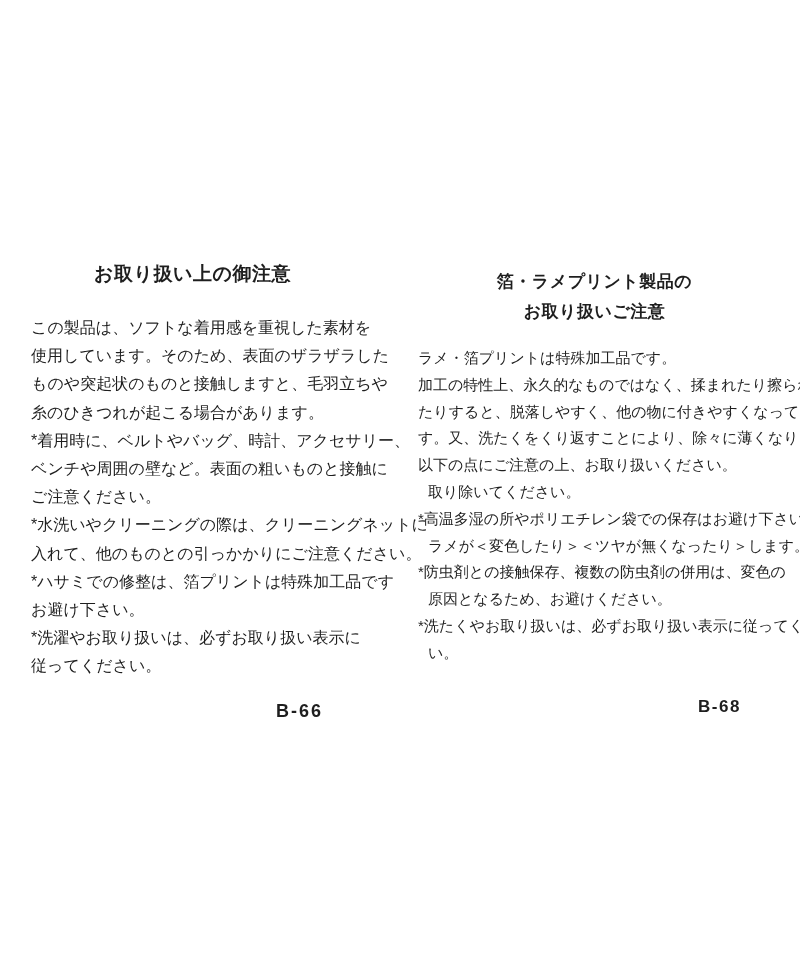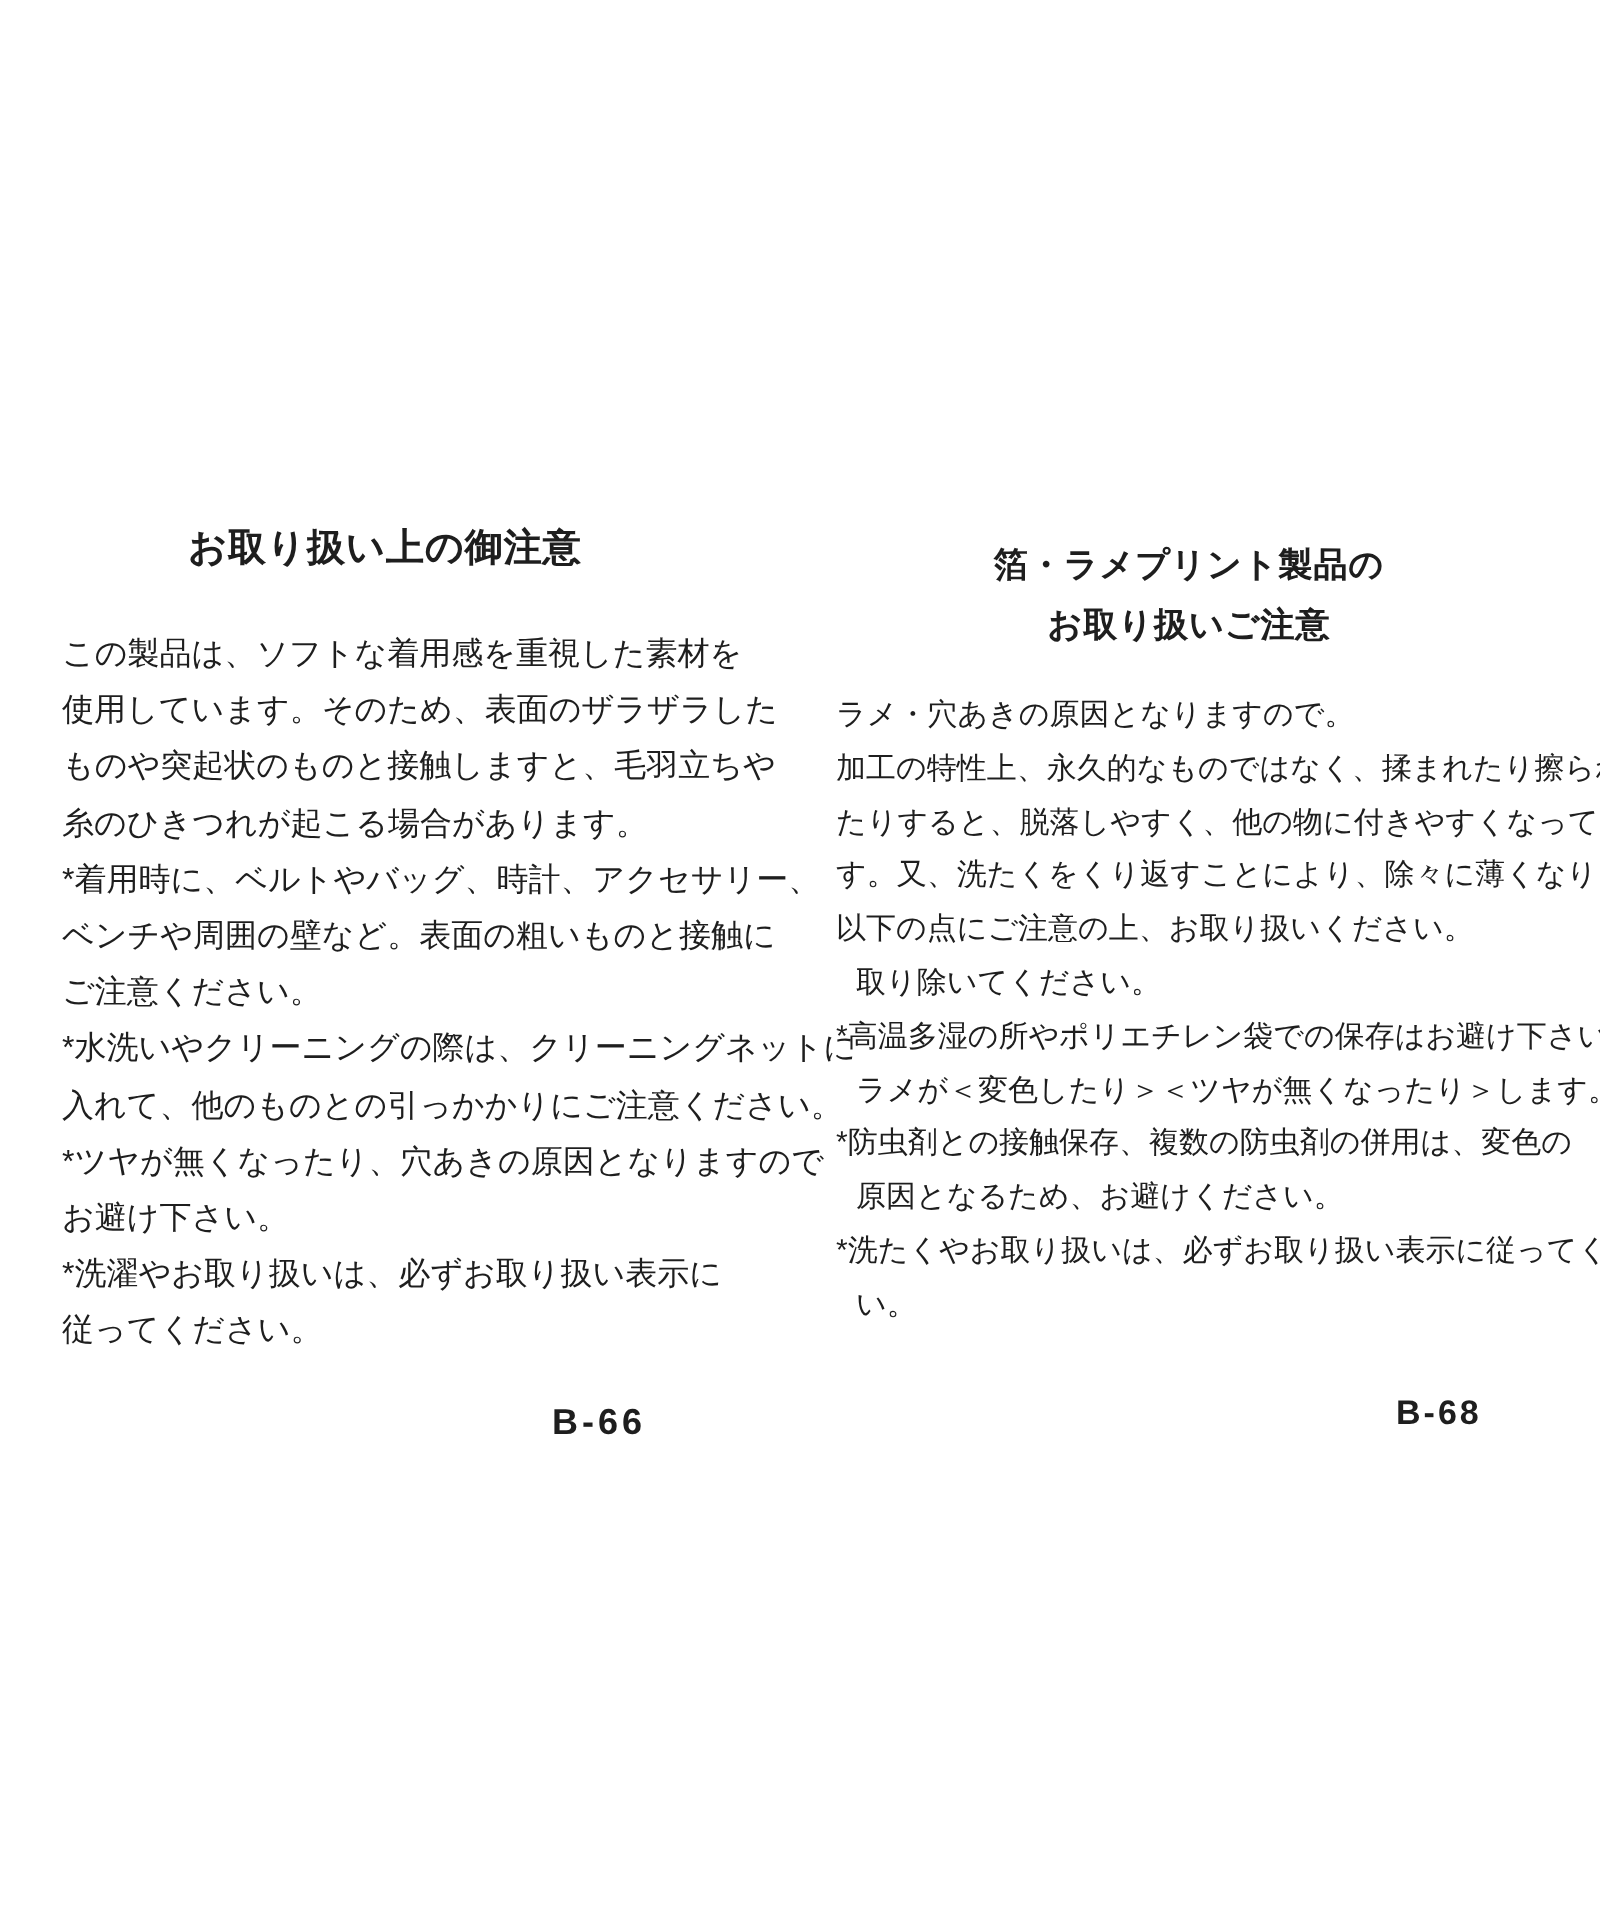--- a/index.html
+++ b/index.html
@@ -56,20 +56,21 @@
   .right-title {
     position: absolute;
     left: 412px;
     top: 268px;
     width: 365px;
     text-align: center;
     font-size: 17px;
     font-weight: 700;
     line-height: 30px;
     letter-spacing: 0.5px;
+    font-family: Liberation Mono, monospace;
   }
   .right-title .tline {
     white-space: nowrap;
   }
   .right-body {
     position: absolute;
     left: 418px;
     top: 345px;
     width: 368px;
     font-size: 15px;
@@ -101,35 +102,35 @@
   <div class="left-body">
     <div class="bline">この製品は、ソフトな着用感を重視した素材を</div>
     <div class="bline">使用しています。そのため、表面のザラザラした</div>
     <div class="bline">ものや突起状のものと接触しますと、毛羽立ちや</div>
     <div class="bline">糸のひきつれが起こる場合があります。</div>
     <div class="bline">*着用時に、ベルトやバッグ、時計、アクセサリー、</div>
     <div class="bline">ベンチや周囲の壁など。表面の粗いものと接触に</div>
     <div class="bline">ご注意ください。</div>
     <div class="bline">*水洗いやクリーニングの際は、クリーニングネットに</div>
     <div class="bline">入れて、他のものとの引っかかりにご注意ください。</div>
-    <div class="bline">*ツヤが無くなったり、穴あきの原因となりますので</div>
+    <div class="bline">*ハサミでの修整は、箔プリントは特殊加工品です</div>
     <div class="bline">お避け下さい。</div>
     <div class="bline">*洗濯やお取り扱いは、必ずお取り扱い表示に</div>
     <div class="bline">従ってください。</div>
   </div>
 
   <div class="left-code">B-66</div>
 
   <div class="right-title">
     <div class="tline">箔・ラメプリント製品の</div>
     <div class="tline">お取り扱いご注意</div>
   </div>
 
   <div class="right-body">
-    <div class="bline">ラメ・穴あきの原因となりますので。</div>
+    <div class="bline">ラメ・箔プリントは特殊加工品です。</div>
     <div class="bline">加工の特性上、永久的なものではなく、揉まれたり擦られ</div>
     <div class="bline">たりすると、脱落しやすく、他の物に付きやすくなっておりま</div>
     <div class="bline">す。又、洗たくをくり返すことにより、除々に薄くなります。</div>
     <div class="bline">以下の点にご注意の上、お取り扱いください。</div>
     <div class="bline indent">取り除いてください。</div>
     <div class="bline">*高温多湿の所やポリエチレン袋での保存はお避け下さい。</div>
     <div class="bline indent">ラメが＜変色したり＞＜ツヤが無くなったり＞します。十分</div>
     <div class="bline">*防虫剤との接触保存、複数の防虫剤の併用は、変色の</div>
     <div class="bline indent">原因となるため、お避けください。</div>
     <div class="bline">*洗たくやお取り扱いは、必ずお取り扱い表示に従ってくださ</div>

